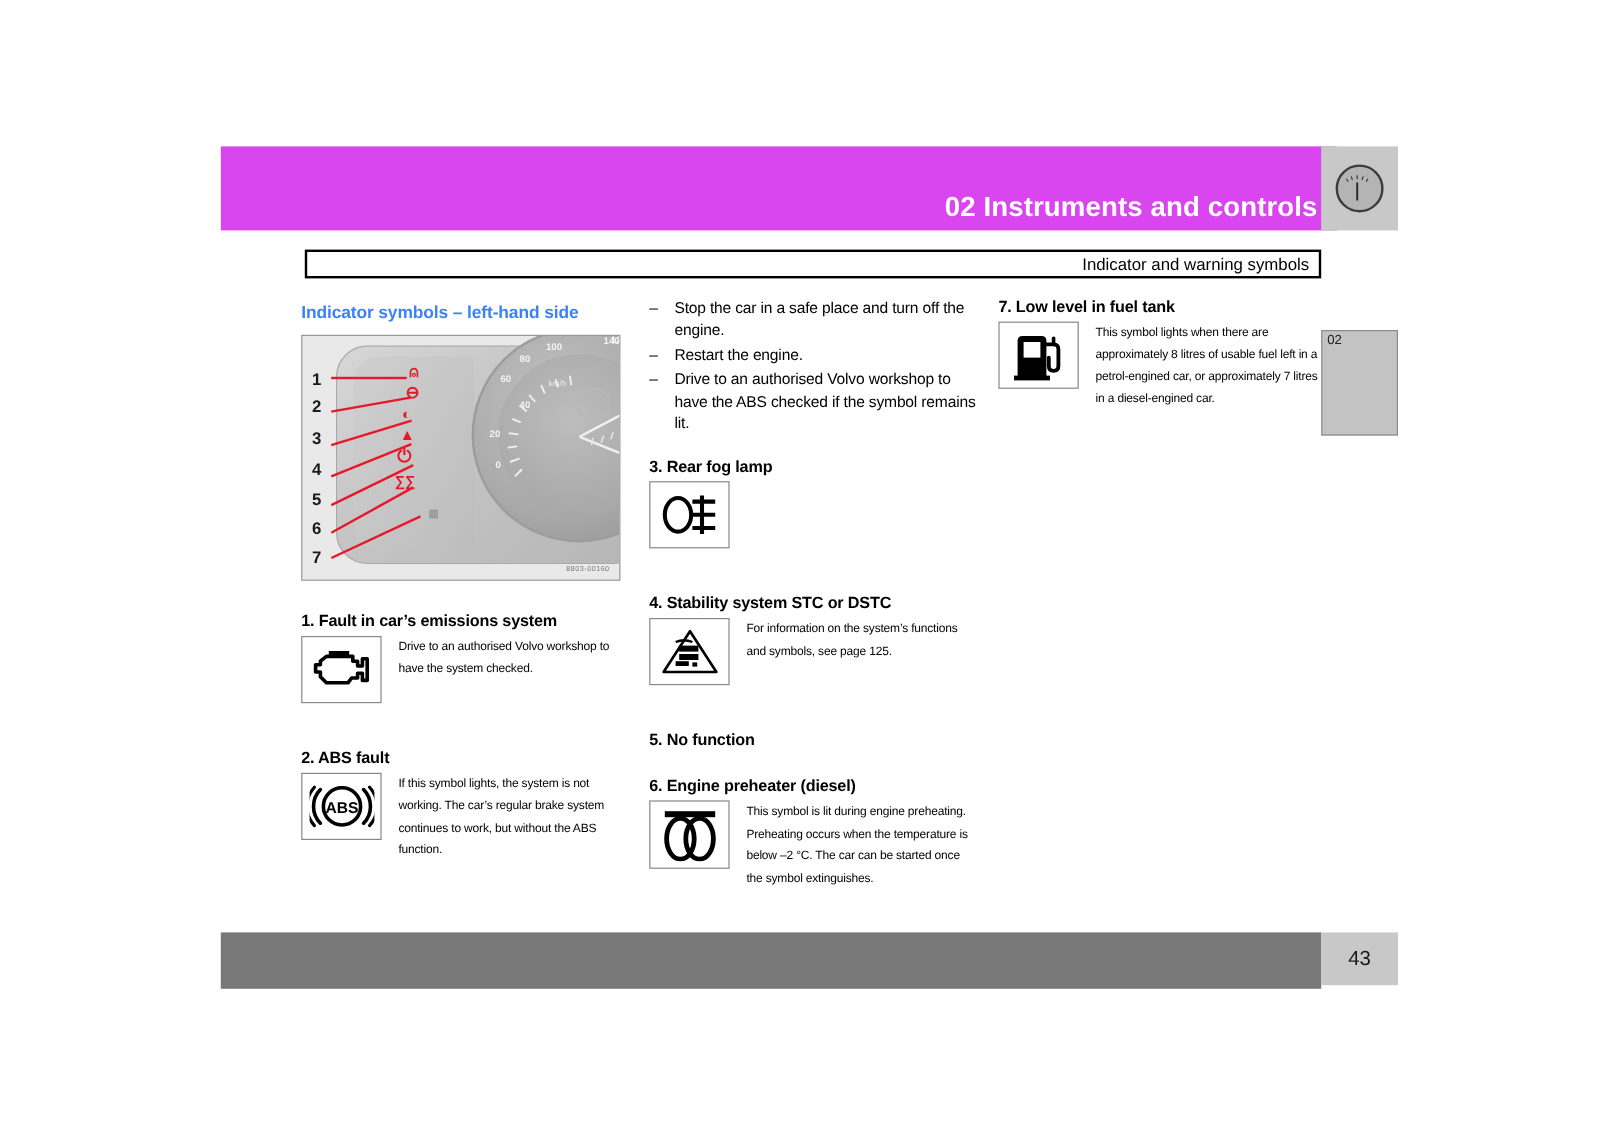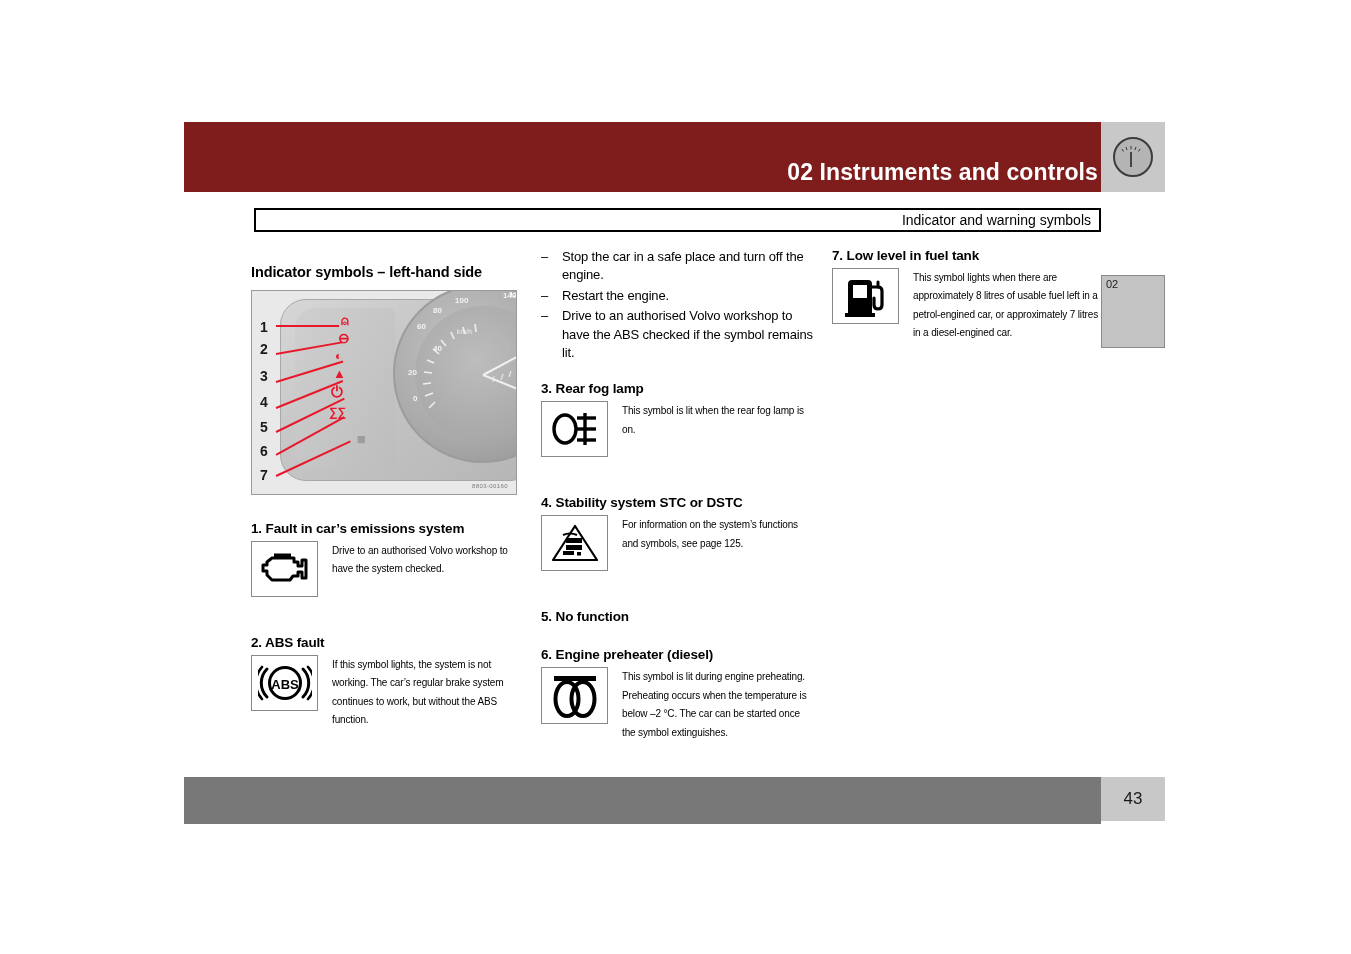--- a/index.html
+++ b/index.html
@@ -16,21 +16,21 @@
     overflow: hidden;
   }
 
   
   .header-bar {
     position: absolute;
     left: 184px;
     top: 122px;
     width: 930px;
     height: 70px;
-    background: #7f1d1d;
+    background: #d946ef;
   }
   .header-title {
     position: absolute;
     right: 16px;
     bottom: 6px;
     color: #ffffff;
     font-size: 23px;
     font-weight: bold;
     letter-spacing: .1px;
     white-space: nowrap;
@@ -74,21 +74,21 @@
     font-weight: normal;
     white-space: nowrap;
   }
 
   
   .side-tab {
     position: absolute;
     left: 1101px;
     top: 275px;
     width: 64px;
-    height: 73px;
+    height: 88px;
     background: #c3c3c3;
     border: 1px solid #8a8a8a;
     box-sizing: border-box;
     padding-left: 32px;
   }
   .side-tab-label {
     position: absolute;
     left: 4px;
     top: 2px;
     font-size: 11px;
@@ -125,24 +125,24 @@
   
   .col {
     position: absolute;
     top: 248px;
   }
   .col-left  { left: 251px; width: 272px; }
   .col-mid   { left: 541px; width: 272px; }
   .col-right { left: 832px; width: 272px; }
 
   .section-title-red {
-    color: #000000;
+    color: #3b82f6;
     font-size: 14.5px;
     font-weight: bold;
-    margin: 16px 0 10px 0;
+    margin: 5px 0 10px 0;
     letter-spacing: -.1px;
   }
 
   .entry-title {
     font-size: 13.5px;
     font-weight: bold;
     margin: 0 0 5px 0;
     letter-spacing: -.15px;
   }
 
@@ -466,21 +466,20 @@
   <div class="entry">
     <div class="sym-box">
       <svg class="glyph" width="52" height="40" viewBox="0 0 52 40">
         <ellipse cx="16" cy="20" rx="11" ry="14" fill="none" stroke="#000" stroke-width="3.4"></ellipse>
         <line x1="36" y1="4" x2="36" y2="36" stroke="#000" stroke-width="3.4"></line>
         <line x1="28" y1="9" x2="47" y2="9" stroke="#000" stroke-width="3.4"></line>
         <line x1="28" y1="20" x2="47" y2="20" stroke="#000" stroke-width="3.4"></line>
         <line x1="28" y1="31" x2="47" y2="31" stroke="#000" stroke-width="3.4"></line>
       </svg>
     </div>
-    <div class="entry-text">This symbol is lit when the rear fog lamp is on.</div>
   </div>
 
   <div class="spacer-lg"></div>
 
   <div class="entry-title">4. Stability system STC or DSTC</div>
   <div class="entry">
     <div class="sym-box">
       <svg class="glyph" width="50" height="42" viewBox="0 0 50 42">
         <path d="M25 4 L47 38 H3 Z" fill="none" stroke="#000" stroke-width="2.2" stroke-linejoin="round"></path>
         <rect x="16" y="16" width="16" height="5" fill="#000"></rect>

